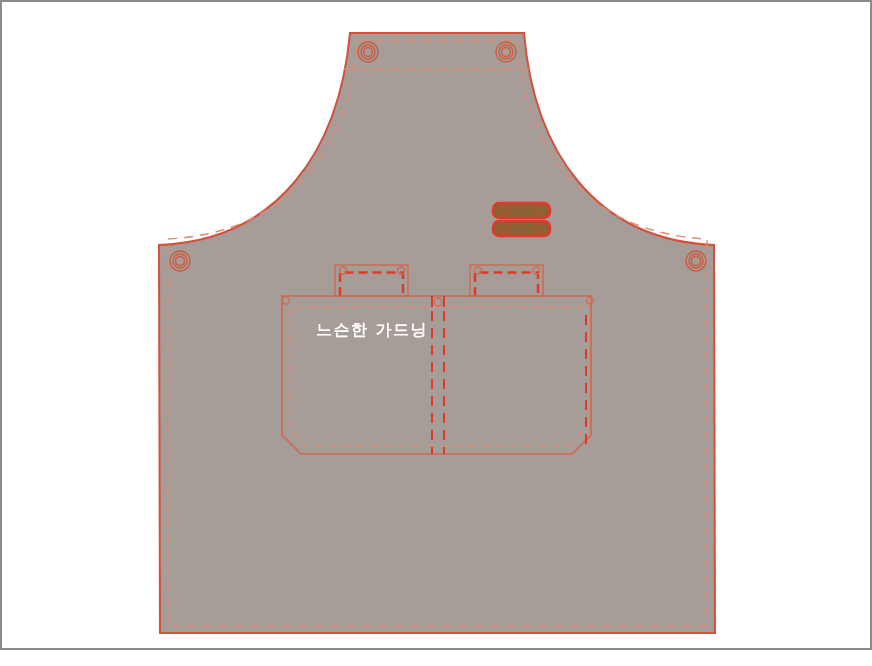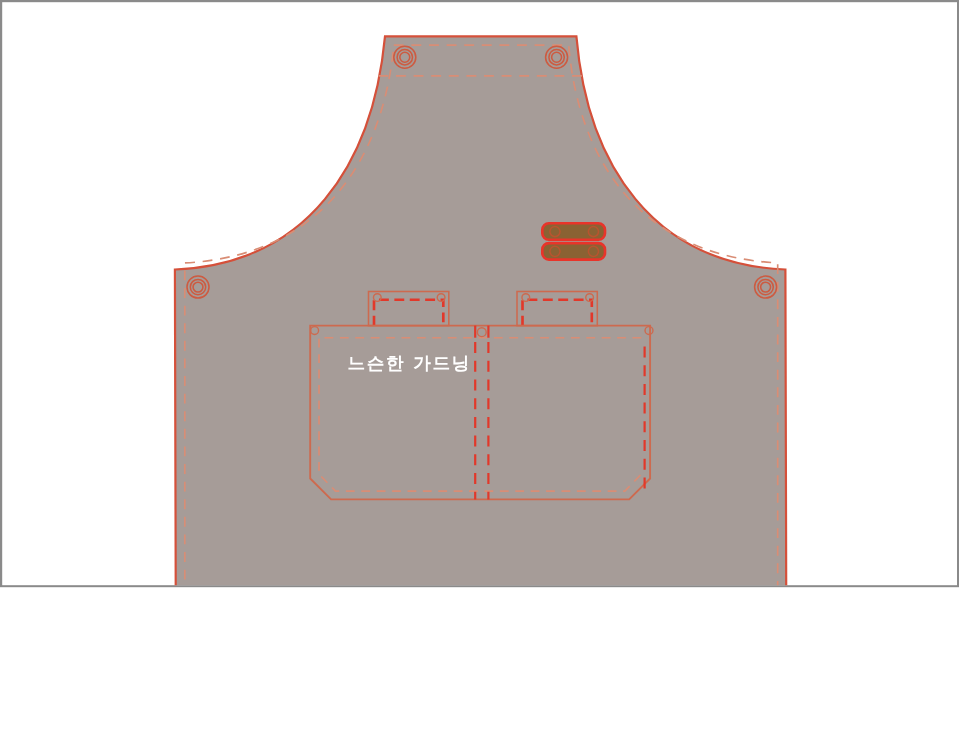--- a/index.html
+++ b/index.html
@@ -4,21 +4,21 @@
 <style>
   :root{
     --page-bg:#ffffff; --frame-border:#8a8a8a; --fabric:#a69c98;
     --outline:#d5503a; --stitch:#d98d75; --accent:#e2382a;
     --detail:#cd6a4f; --grommet:#cd5b41; --strap-fill:#8a6233;
     --strap-border:#e8342a; --label-color:#ffffff;
   }
   *{margin:0;padding:0;box-sizing:border-box;}
   html,body{background:#fff;font-family:"Liberation Sans", sans-serif;}
   .stage{
-    position:relative; width:872px; height:534px;
+    position:relative; width:872px; height:650px;
     background:var(--page-bg,#fff);
     border:2px solid var(--frame-border,#8a8a8a);
     overflow:hidden;
   }
   .stage svg{position:absolute;left:0;top:0;display:block;}
   .pocket-label{
     position:absolute; left:314px; top:318px;
     color:var(--label-color,#fff);
     font-family:"DejaVu Sans", sans-serif;
     font-size:16px; font-weight:600; letter-spacing:1.5px;

